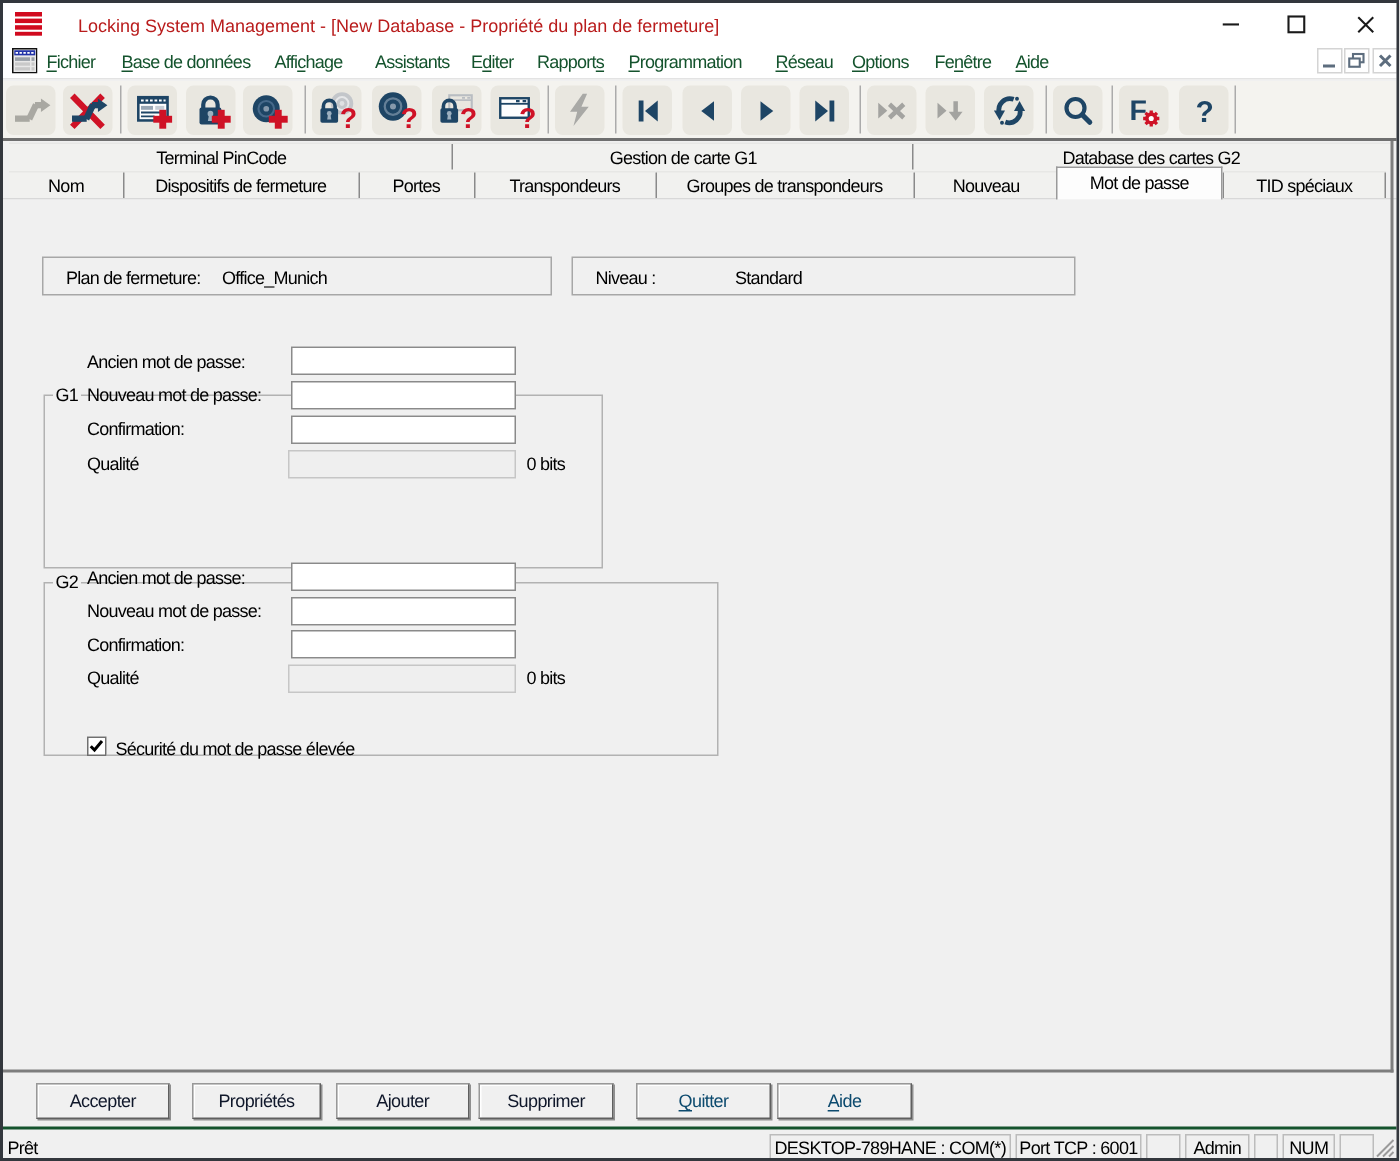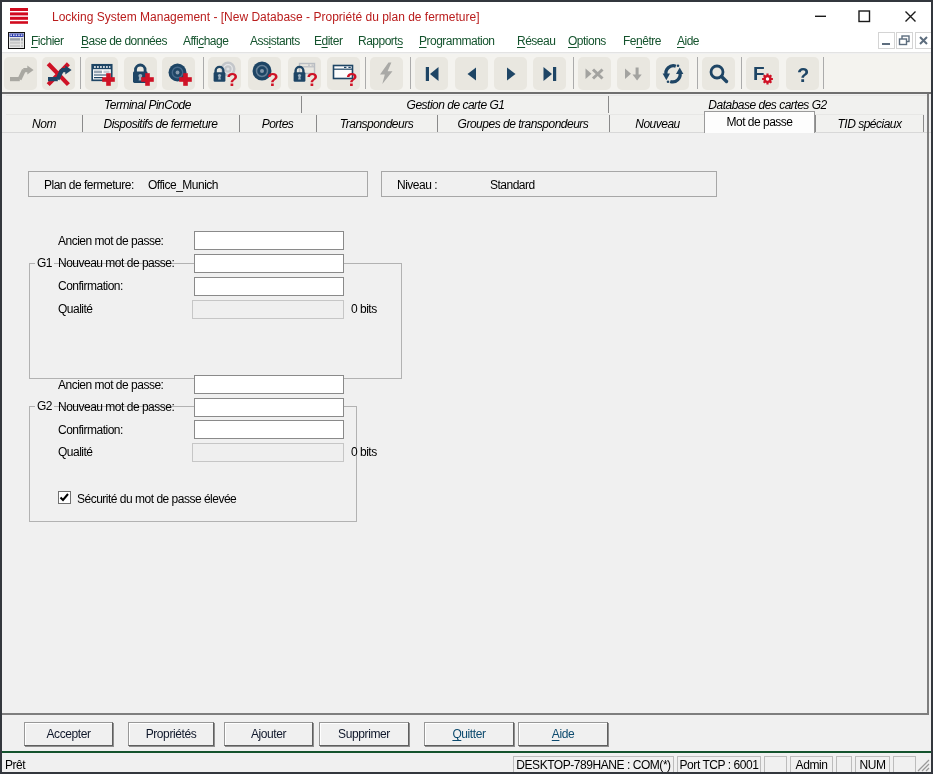--- a/index.html
+++ b/index.html
@@ -17,21 +17,21 @@
 .menuitem { position:absolute; top:4px; font-size:12px; letter-spacing:-0.5px; color:#14532d; white-space:nowrap; }
 .menuitem u { text-decoration:underline; text-underline-offset:2px; }
 
 #toolbar { position:absolute; left:2px; top:54px; width:929px; height:38px; background:#f4f3ef; }
 .tbtn { position:absolute; top:3px; width:33px; height:33px; background:#e9e7e0; border-radius:5px; display:flex; align-items:center; justify-content:center; }
 .tsep { position:absolute; top:3px; width:1px; height:32px; background:#ababab; }
 #tb-bottomline { position:absolute; left:2px; top:92px; width:929px; height:2px; background:#6f6f6f; z-index:5; }
 
 #tabrow1 { position:absolute; left:2px; top:95px; width:929px; height:19px; background:#f0f0f0; }
 #tabrow2 { position:absolute; left:2px; top:114px; width:929px; height:19px; background:#f0f0f0; }
-.tab { position:absolute; top:0; height:19px; text-align:center; font-size:12px; letter-spacing:-0.5px; line-height:19px; color:#000; background:#f1f1ef; border-top:1px solid #e7e7e5;font-style:italic; }
+.tab { position:absolute; top:0; height:19px; text-align:center; font-size:12px; letter-spacing:-0.5px; line-height:19px; color:#000; background:#f1f1ef; border-top:1px solid #e7e7e5; }
 .tabsep { position:absolute; top:1px; width:1px; height:17px; background:#8a8a8a; }
 #tabsel { position:absolute; left:704px; top:111px; width:111px; height:22px; background:#fdfdfd; border:1px solid #9a9a9a; border-bottom:none; text-align:center; font-size:12px; letter-spacing:-0.5px; line-height:21px; z-index:6; }
 #tabrow2edge { position:absolute; left:2px; top:132px; width:929px; height:1px; background:#d8d8d8; }
 
 #content { position:absolute; left:2px; top:133px; width:929px; height:581px; background:#f0f0f0; }
 #content-right { position:absolute; left:927px; top:93px; width:2px; height:622px; background:#7e7e7e; }
 #content-bottom { position:absolute; left:2px; top:713px; width:927px; height:2px; background:#7e7e7e; }
 .infobox { position:absolute; height:26px; border:1px solid #a7a7a7; background:#f0f0f0; }
 .lbl { position:absolute; font-size:12px; letter-spacing:-0.5px; color:#000; white-space:nowrap; }
 fieldset.grp { position:absolute; border:1px solid #b2b2b2; background:#f0f0f0;margin-top:45px; }
@@ -340,21 +340,21 @@
   <div class="lbl" style="left:58px;top:234px">Ancien mot de passe:</div>
   <div class="inp" style="left:194px;top:231px"></div>
   <div class="lbl" style="left:58px;top:256px">Nouveau mot de passe:</div>
   <div class="inp" style="left:194px;top:254px"></div>
   <div class="lbl" style="left:58px;top:279px">Confirmation:</div>
   <div class="inp" style="left:194px;top:277px"></div>
   <div class="lbl" style="left:58px;top:302px">Qualité</div>
   <div class="inp dis" style="left:192px;top:300px;width:152px"></div>
   <div class="lbl" style="left:351px;top:302px">0 bits</div>
 
-  <fieldset class="grp" style="left:29px;top:354px;width:328px;height:123px;">
+  <fieldset class="grp" style="left:29px;top:336px;width:450px;height:123px;">
     <legend>G2</legend>
   </fieldset>
   <div class="lbl" style="left:58px;top:378px">Ancien mot de passe:</div>
   <div class="inp" style="left:194px;top:375px"></div>
   <div class="lbl" style="left:58px;top:400px">Nouveau mot de passe:</div>
   <div class="inp" style="left:194px;top:398px"></div>
   <div class="lbl" style="left:58px;top:423px">Confirmation:</div>
   <div class="inp" style="left:194px;top:420px"></div>
   <div class="lbl" style="left:58px;top:445px">Qualité</div>
   <div class="inp dis" style="left:192px;top:443px;width:152px"></div>

